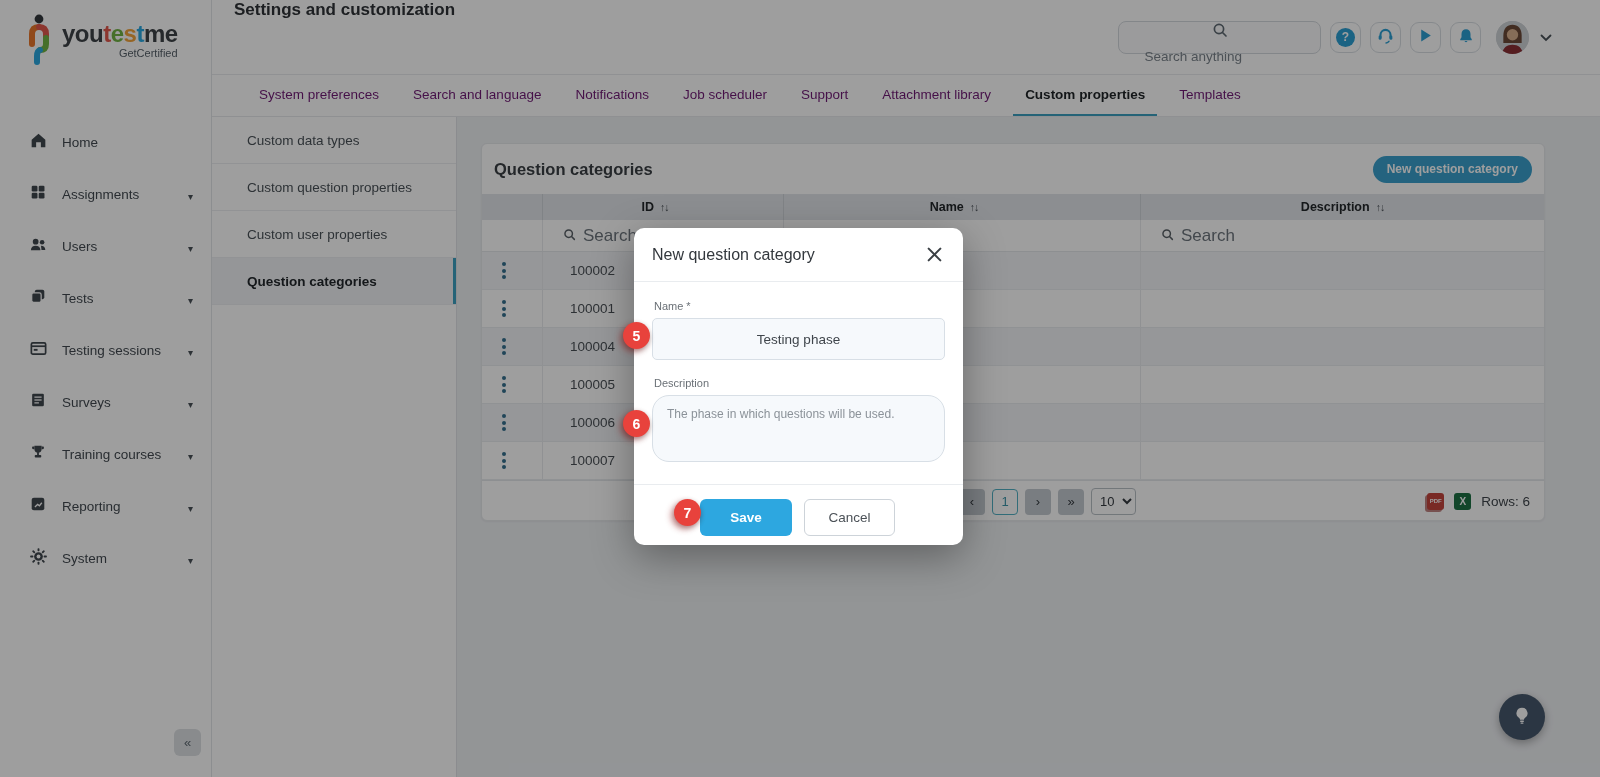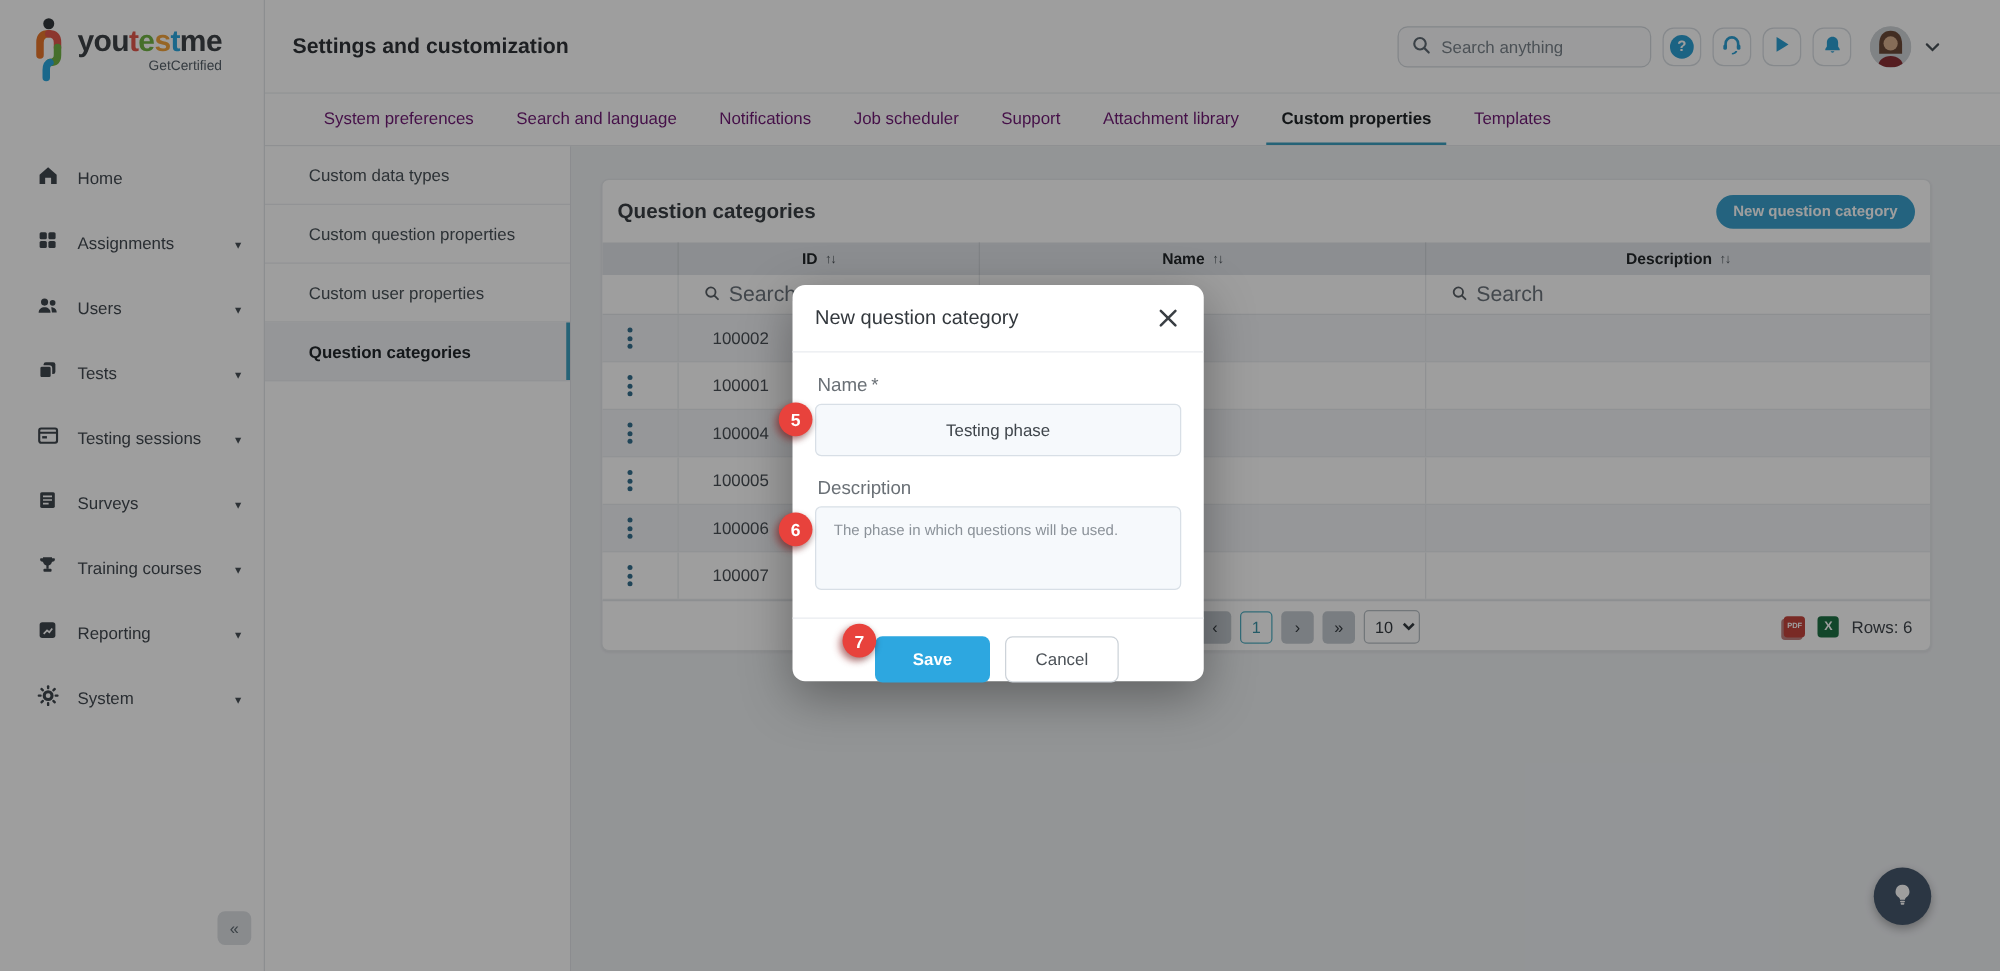--- a/index.html
+++ b/index.html
@@ -21,25 +21,25 @@
   .nav { margin-top:20px; }
   .nav-item { display:flex; align-items:flex-end; height:52px; padding:0 18px 0 28px; cursor:pointer; color:#434a51; }
   .nav-item .ni-icon { width:20px; height:20px; margin-right:14px; flex:0 0 20px; display:flex; align-items:center; justify-content:center; }
   .nav-item .ni-label { font-size:13.5px; flex:1; }
   .nav-item .ni-caret { font-size:10px; color:#4a5258; }
   .collapse-btn { position:absolute; left:174px; top:729px; width:27px; height:27px; border-radius:6px;
     background:#dde0e4; color:#5f6a72; display:flex; align-items:center; justify-content:center; font-size:13px; cursor:pointer; }
 
   
   .main { flex:1; display:flex; flex-direction:column; min-width:0; }
-  .topbar { height:75px; background:#fff; display:flex; align-items:center; padding:0 48px 0 22px; border-bottom:1px solid #e9ebee; }
+  .topbar { height:75px; background:#fff; display:flex; padding:0 48px 0 22px; border-bottom:1px solid #e9ebee; }
   .page-title { font-size:17px; font-weight:700; color:#2f3337; }
   .topbar-right { margin-left:auto; display:flex; align-items:center; gap:9px; }
   .searchbox { width:203px; height:33px; border:1px solid #d4d9de; border-radius:8px; background:#fafbfc;
-    display:flex; align-items:center; padding:0 10px; gap:8px; }
+    display:flex; align-items:center; padding:0 10px; gap:8px;flex-direction:column; }
   .searchbox input { border:none; outline:none; background:transparent; font-family:"Liberation Sans",sans-serif;
     font-size:13.5px; color:#3f454b; width:150px; }
   .searchbox input::placeholder { color:#7b848c; }
   .icon-btn { width:31px; height:31px; border:1px solid #d9dee3; border-radius:9px; background:#fff;
     display:flex; align-items:center; justify-content:center; cursor:pointer; }
   .help-glyph { width:19px; height:19px; border-radius:50%; background:#2da0d4; color:#fff; font-size:12px; font-weight:700;
     display:flex; align-items:center; justify-content:center; }
   .avatar { width:33px; height:33px; border-radius:50%; overflow:hidden; background:#d6d9dc; margin-left:6px; cursor:pointer; }
   .user-caret { color:#4a5258; margin-left:2px; cursor:pointer; }
 
@@ -103,26 +103,26 @@
     justify-content:center; color:#fff; font-size:10px; font-weight:700; cursor:pointer; }
   .rows-label { font-size:13.5px; color:#3f454b; }
 
   
   .modal { position:absolute; left:634px; top:228px; width:329px; height:317px; background:#fff; border-radius:10px;
     z-index:60; box-shadow:0 12px 40px rgba(0,0,0,.35); }
   .m-head { height:54px; display:flex; align-items:center; padding:0 18px; border-bottom:1px solid #e9ecef; }
   .m-title { font-size:16px; font-weight:500; color:#33383d; }
   .m-close { margin-left:auto; width:22px; height:22px; display:flex; align-items:center; justify-content:center; cursor:pointer; }
   .m-body { padding:12px 18px 0 18px; }
-  .m-label { font-size:15px; color:#6a7076; margin:6px 0 6px 2px; }
+  .m-label { font-size:11px; color:#6a7076; margin:6px 0 6px 2px; }
   .m-label .req { color:#6a7076; margin-left:3px; }
   .m-input { width:100%; height:42px; border:1px solid #d8dfe6; border-radius:5px; background:#f6f9fc;
     font-family:"Liberation Sans",sans-serif; font-size:13.5px; color:#3f454b; padding:0 14px; outline:none;text-align:center; }
   .m-label2 { margin-top:17px; }
-  .m-textarea { width:100%; height:67px; border:1px solid #d8dfe6; border-radius:5px; background:#f6f9fc;
+  .m-textarea { width:100%; height:67px; border:1px solid #d8dfe6; border-radius:17px; background:#f6f9fc;
     font-family:"Liberation Sans",sans-serif; font-size:12px; color:#3f454b; padding:11px 14px; outline:none; resize:none; }
   .m-textarea::placeholder { color:#8b9299; }
   .m-foot { margin-top:19px; border-top:1px solid #e9ecef; padding:14px 18px; display:flex; align-items:center; }
   .save-btn { margin-left:48px; width:92px; height:37px; background:#2da7e0; color:#fff; border:none; border-radius:6px;
     font-family:"Liberation Sans",sans-serif; font-size:13.5px; font-weight:700; cursor:pointer; }
   .cancel-btn { margin-left:12px; width:91px; height:37px; background:#fff; color:#4b5157; border:1px solid #cdd3d9;
     border-radius:6px; font-family:"Liberation Sans",sans-serif; font-size:13.5px; cursor:pointer; }
   .badge { position:absolute; width:27px; height:27px; border-radius:50%; background:#e8423c; color:#fff;
     font-size:14px; font-weight:700; display:flex; align-items:center; justify-content:center; z-index:70;
     box-shadow:-3px 3px 6px rgba(150,30,30,.45), 0 2px 5px rgba(0,0,0,.25); }

